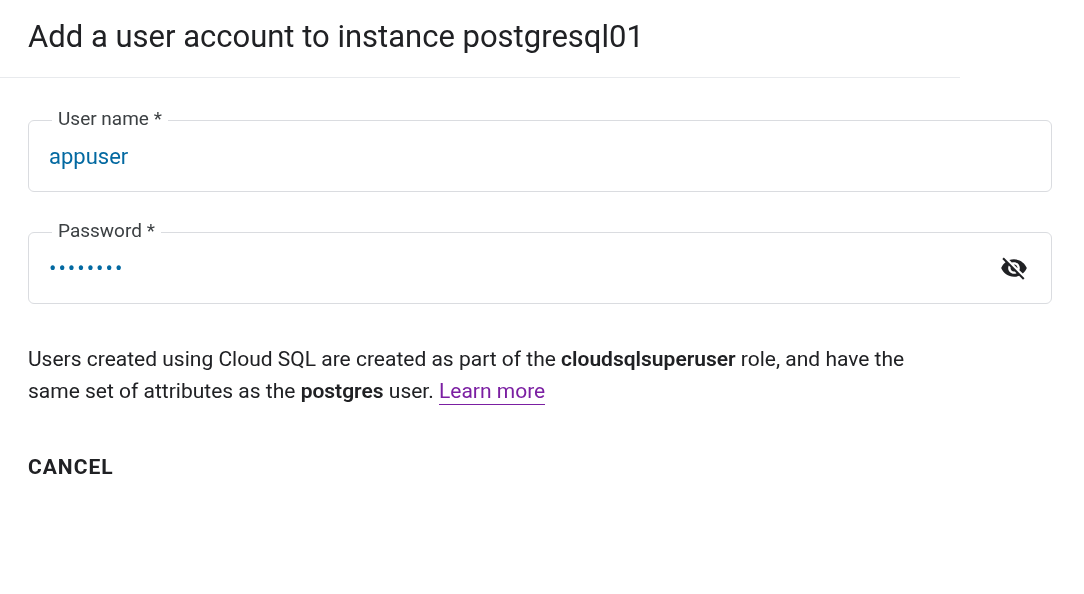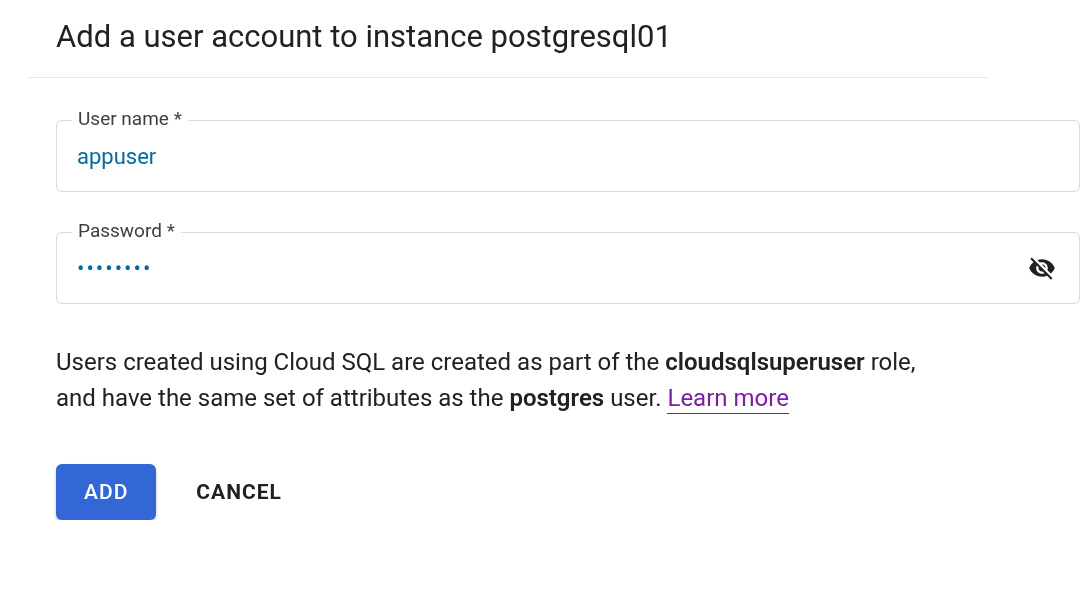--- a/index.html
+++ b/index.html
@@ -7,42 +7,41 @@
       padding: 0;
       box-sizing: border-box;
     }
     body {
       font-family: 'Google Sans', Roboto, Arial, sans-serif;
       background: #fff;
       color: #202124;
     }
     .page {
       width: 960px;
-      margin-left: 28px;
     }
     .header {
       padding: 18px 28px 22px 28px;
       border-bottom: 1px solid #e8eaed;
     }
     .page-title {
       font-size: 31px;
       font-weight: 400;
       letter-spacing: 0px;
     }
     .form-area {
       padding: 42px 28px 0 28px;
     }
     .field-group {
       position: relative;
       margin-bottom: 40px;
     }
     .field-label {
       position: absolute;
       top: -11px;
-      left: 16px;
+      left: 24px;
       padding: 0 6px;
       background: #fff;
       font-size: 19px;
       color: #3c4043;
       z-index: 2;
       line-height: 1;
     }
     .text-input {
       width: 1024px;
       height: 72px;
@@ -74,21 +73,21 @@
       display: flex;
       align-items: center;
       justify-content: center;
     }
     .visibility-toggle svg {
       width: 28px;
       height: 28px;
       fill: #202124;
     }
     .help-text {
-      font-size: 24px;
+      font-size: 21px;
       line-height: 1.5;
       color: #202124;
       margin-bottom: 48px;
       max-width: 1024px;
     }
     .help-text .bold {
       font-weight: 600;
     }
     .help-link {
       color: #7b1fa2;
@@ -150,18 +149,17 @@
           </svg>
         </button>
       </div>
     </div>
 
     <p class="help-text">
       <span>Users created using Cloud SQL are created as part of the </span><span class="bold">cloudsqlsuperuser</span><span> role, and have the same set of attributes as the </span><span class="bold">postgres</span><span> user. </span><a href="#" class="help-link">Learn more</a>
     </p>
 
     <div class="button-row">
-      <button class="btn-primary">ADD</button>
       <button class="btn-text">CANCEL</button>
     </div>
 
   </div>
 </div>
 
 </body></html>

